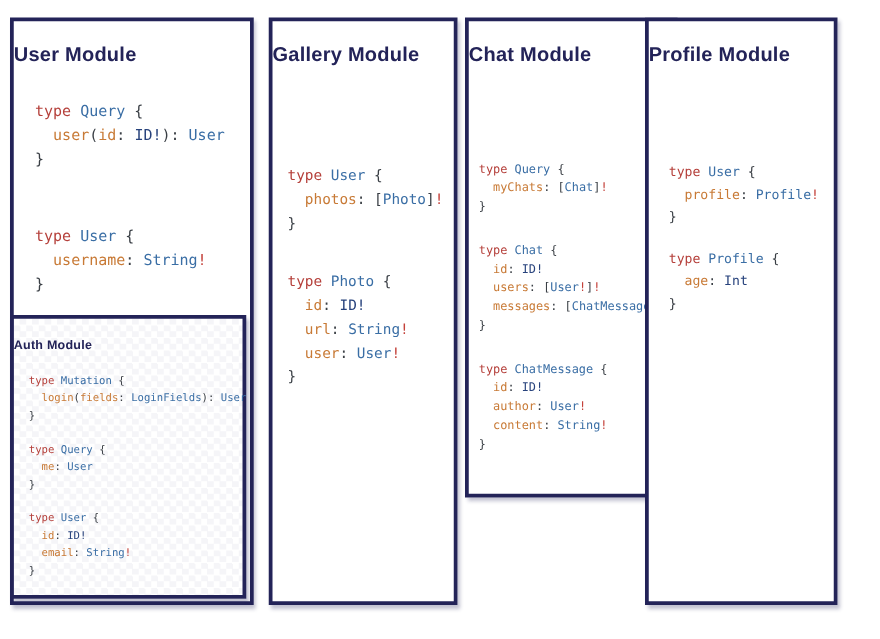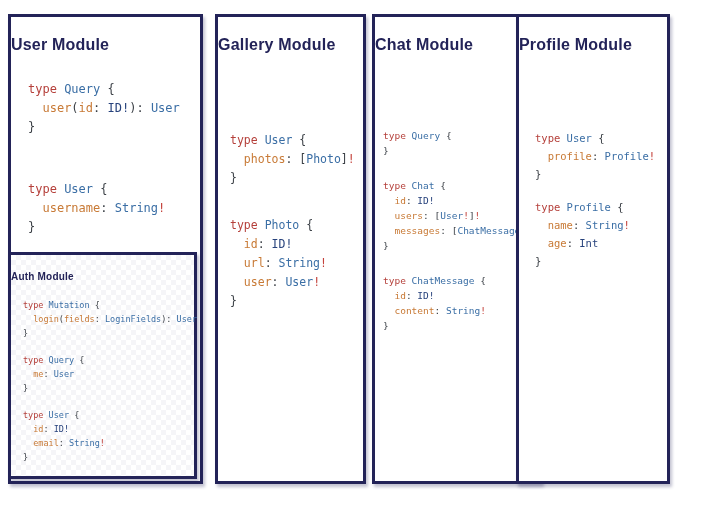--- a/index.html
+++ b/index.html
@@ -16,21 +16,21 @@
     background:#ffffff;
     border:3px solid var(--border);
     box-shadow:2px 3px 3px rgba(35,35,88,0.28);
   }
   #panel-user    { left:8px;   top:14px;  width:195px; height:470px; }
   #panel-auth    { left:8px;   top:252px; width:189px; height:227px; z-index:2;
                    background:
                      repeating-conic-gradient(#f5f5f8 0% 25%, #ffffff 0% 50%);
                    background-size:10px 10px; }
   #panel-gallery { left:215px; top:14px;  width:151px; height:470px; }
-  #panel-chat    { left:372px; top:14px;  width:170px; height:470px; }
+  #panel-chat    { left:372px; top:14px;  width:170px; height:384px; }
   #panel-profile { left:516px; top:14px;  width:154px; height:470px; }
 
   .panel-title {
     margin:19px 0 0;
     text-align:left;
     font-size:16px;
     line-height:18px;
     font-weight:700;
     color:var(--title);
     letter-spacing:0.2px;
@@ -124,48 +124,49 @@
           <div class="code-line"><span class="tk-pu">}</span></div>
         </div>
       </div>
   </section>
 
   <section class="panel" id="panel-chat">
     <h2 class="panel-title">Chat Module</h2>
     <div class="code">
         <div class="code-block">
           <div class="code-line"><span class="tk-kw">type </span><span class="tk-ty">Query </span><span class="tk-pu">{</span></div>
+          <div class="code-line"><span class="tk-pu">  </span><span class="tk-fl">myChats</span><span class="tk-pu">: </span><span class="tk-pu">[</span><span class="tk-ty">Chat</span><span class="tk-pu">]</span><span class="tk-bg">!</span></div>
           <div class="code-line"><span class="tk-pu">}</span></div>
         </div>
         <div class="code-block">
           <div class="code-line"><span class="tk-kw">type </span><span class="tk-ty">Chat </span><span class="tk-pu">{</span></div>
           <div class="code-line"><span class="tk-pu">  </span><span class="tk-fl">id</span><span class="tk-pu">: </span><span class="tk-sc">ID!</span></div>
           <div class="code-line"><span class="tk-pu">  </span><span class="tk-fl">users</span><span class="tk-pu">: </span><span class="tk-pu">[</span><span class="tk-ty">User</span><span class="tk-bg">!</span><span class="tk-pu">]</span><span class="tk-bg">!</span></div>
           <div class="code-line"><span class="tk-pu">  </span><span class="tk-fl">messages</span><span class="tk-pu">: </span><span class="tk-pu">[</span><span class="tk-ty">ChatMessage</span><span class="tk-pu">]</span><span class="tk-bg">!</span></div>
           <div class="code-line"><span class="tk-pu">}</span></div>
         </div>
         <div class="code-block">
           <div class="code-line"><span class="tk-kw">type </span><span class="tk-ty">ChatMessage </span><span class="tk-pu">{</span></div>
           <div class="code-line"><span class="tk-pu">  </span><span class="tk-fl">id</span><span class="tk-pu">: </span><span class="tk-sc">ID!</span></div>
+          <div class="code-line"><span class="tk-pu">  </span><span class="tk-fl">author</span><span class="tk-pu">: </span><span class="tk-ty">User</span><span class="tk-bg">!</span></div>
           <div class="code-line"><span class="tk-pu">  </span><span class="tk-fl">content</span><span class="tk-pu">: </span><span class="tk-ty">String</span><span class="tk-bg">!</span></div>
           <div class="code-line"><span class="tk-pu">}</span></div>
         </div>
       </div>
   </section>
 
   <section class="panel" id="panel-profile">
     <h2 class="panel-title">Profile Module</h2>
     <div class="code">
         <div class="code-block">
           <div class="code-line"><span class="tk-kw">type </span><span class="tk-ty">User </span><span class="tk-pu">{</span></div>
           <div class="code-line"><span class="tk-pu">  </span><span class="tk-fl">profile</span><span class="tk-pu">: </span><span class="tk-ty">Profile</span><span class="tk-bg">!</span></div>
           <div class="code-line"><span class="tk-pu">}</span></div>
         </div>
         <div class="code-block">
           <div class="code-line"><span class="tk-kw">type </span><span class="tk-ty">Profile </span><span class="tk-pu">{</span></div>
-          <div class="code-line"><span class="tk-pu">  </span><span class="tk-fl">name</span><span class="tk-pu">: </span><span class="tk-ty">String</span><span class="tk-bg">!</span></div>
           <div class="code-line"><span class="tk-pu">  </span><span class="tk-fl">age</span><span class="tk-pu">: </span><span class="tk-sc">Int</span></div>
           <div class="code-line"><span class="tk-pu">}</span></div>
         </div>
       </div>
   </section>
 
 </div>
 
 </body></html>

